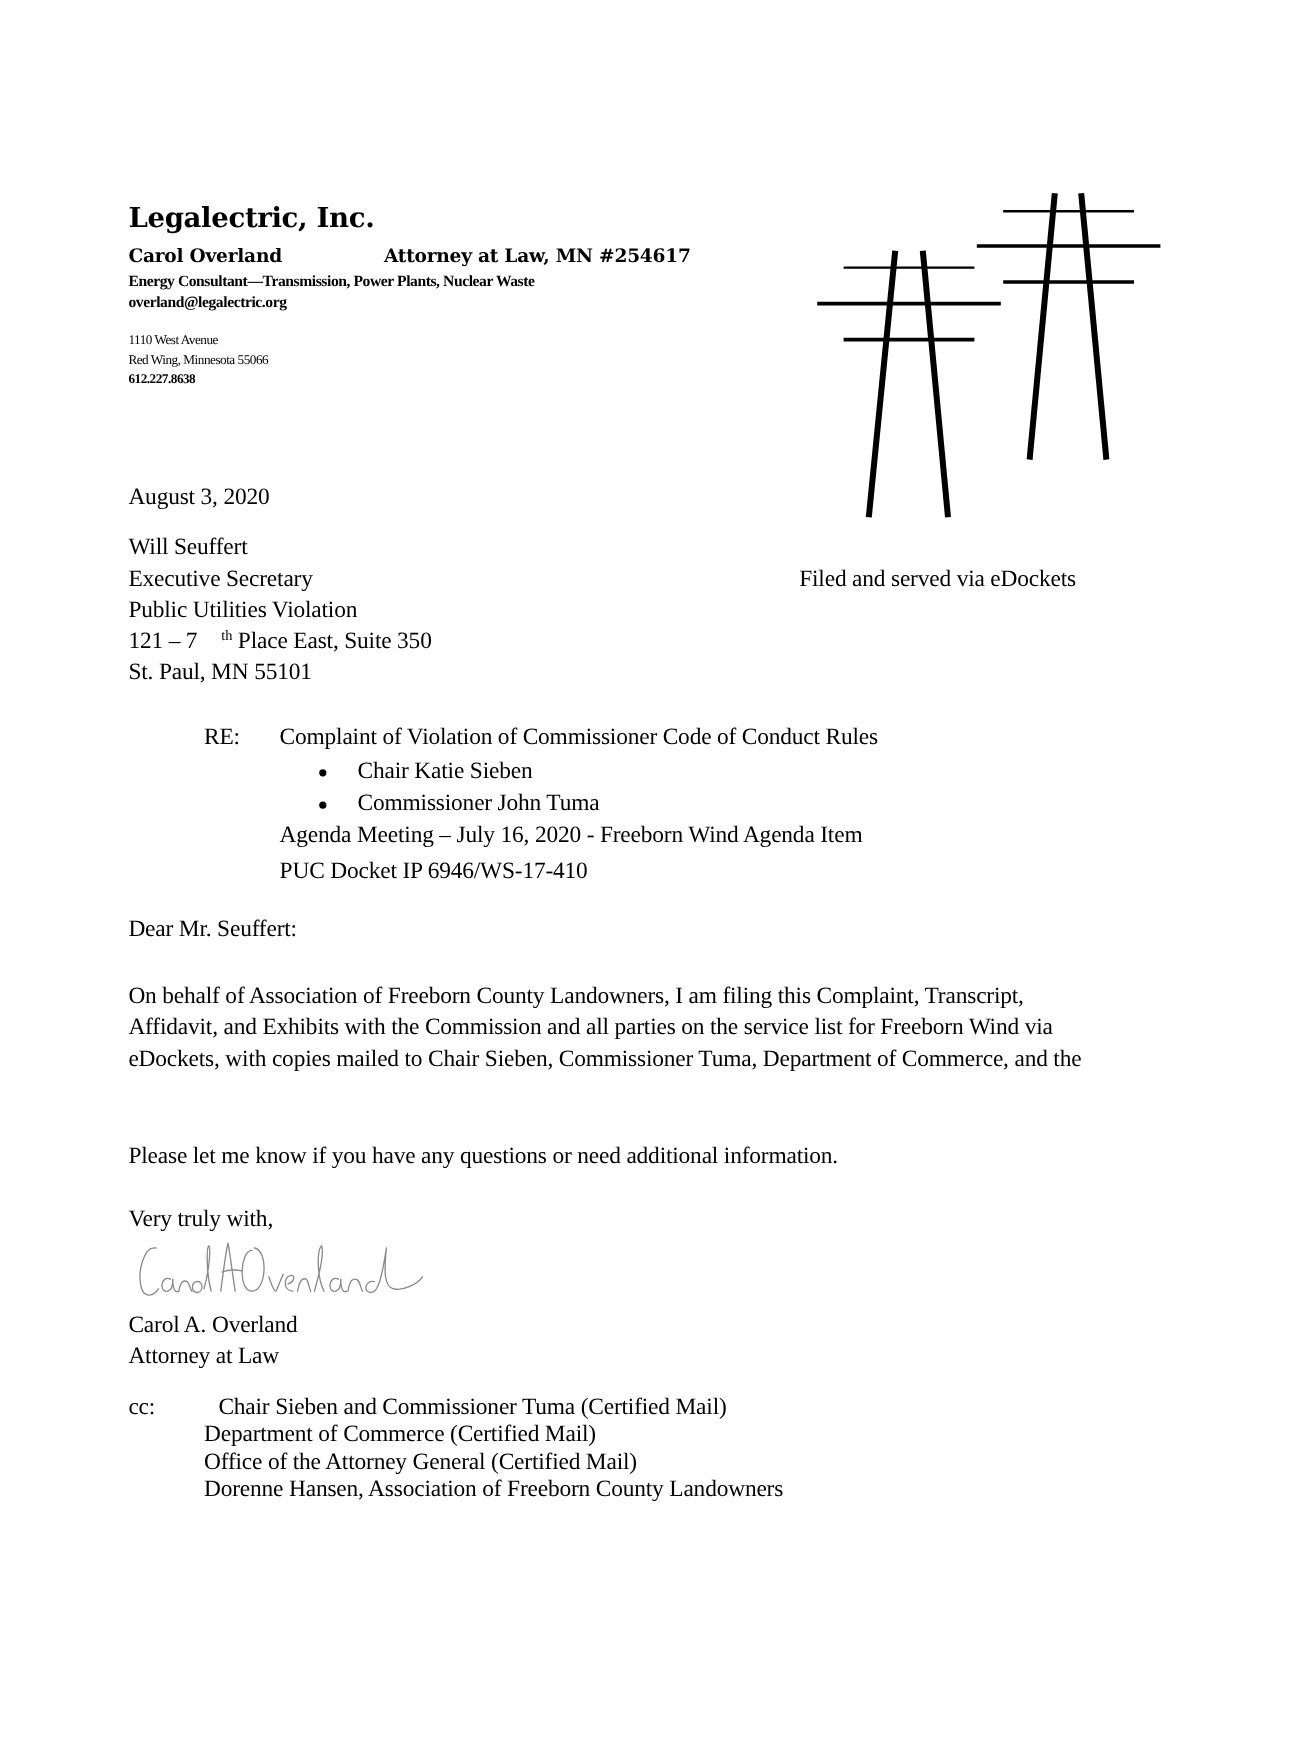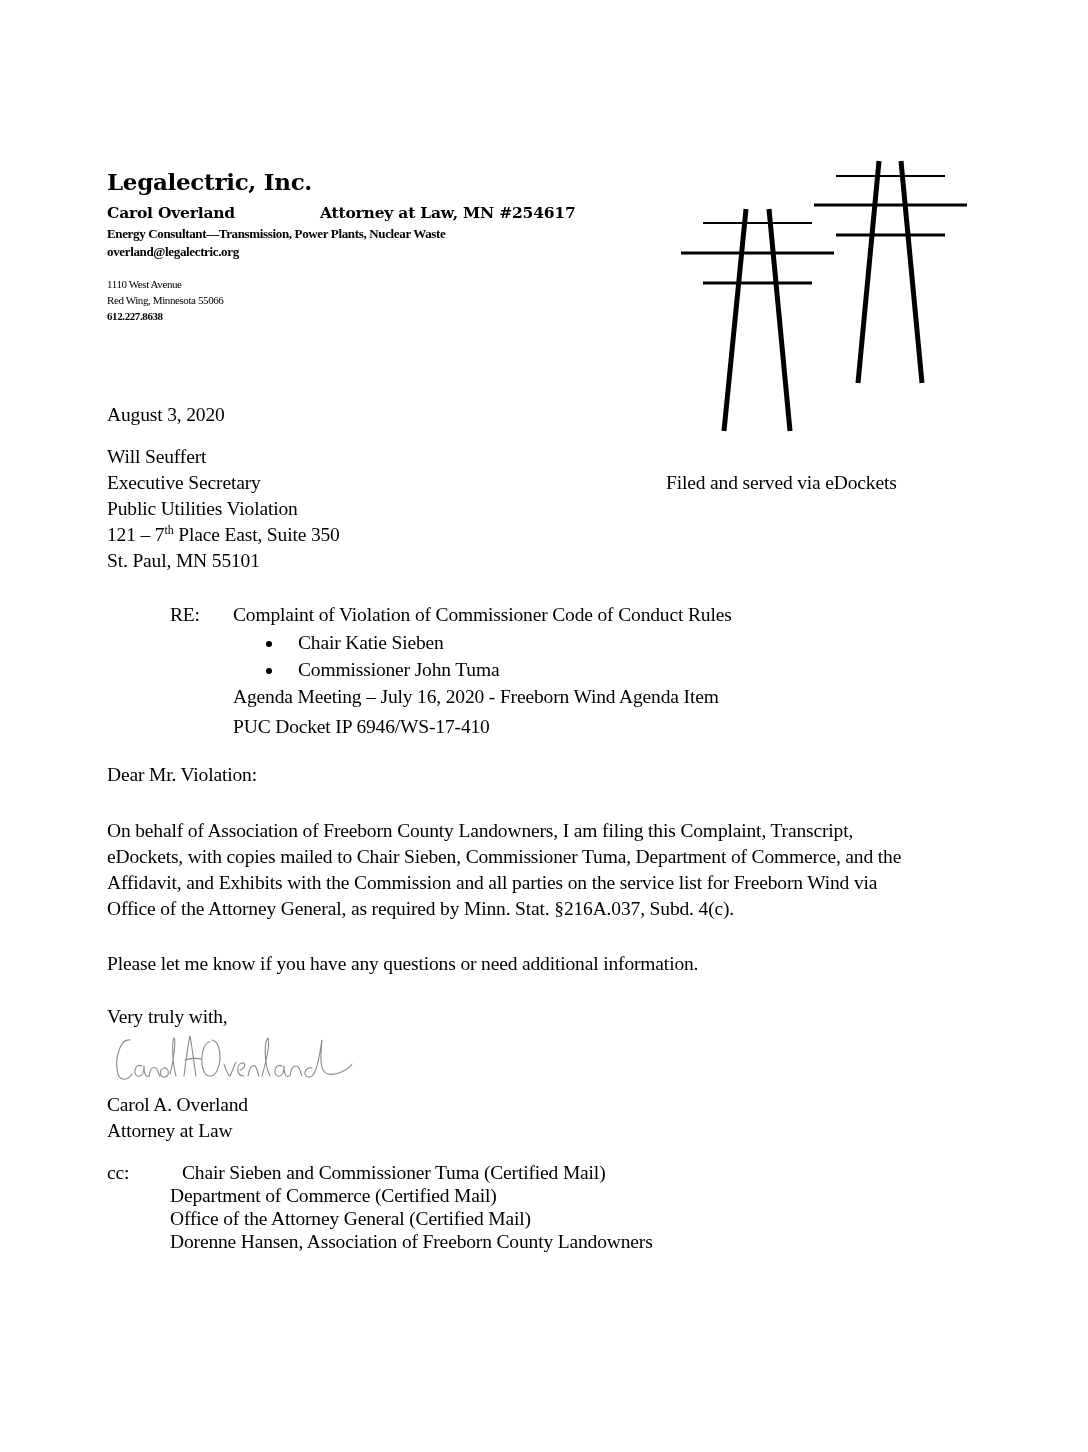--- a/index.html
+++ b/index.html
@@ -4,21 +4,21 @@
 <style>
   html, body { margin: 0; padding: 0; background: #ffffff; }
   body { width: 1088px; height: 1452px; position: relative; overflow: hidden; color: #000; }
   .abs { position: absolute; white-space: nowrap; }
   .lh-title { font-family: "DejaVu Serif", "Liberation Serif", serif; font-weight: bold; font-size: 23px; letter-spacing: -0.3px; }
   .lh-name { font-family: "DejaVu Serif", "Liberation Serif", serif; font-weight: bold; font-size: 15.5px; letter-spacing: -0.2px; }
   .lh-sub { font-family: "Liberation Serif", "DejaVu Serif", serif; font-weight: bold; font-size: 13px; letter-spacing: -0.35px; }
   .lh-addr { font-family: "Liberation Serif", "DejaVu Serif", serif; font-size: 11px; letter-spacing: -0.4px; }
   .lh-addr.b { font-weight: bold; }
   .body { font-family: "Liberation Serif", "DejaVu Serif", serif; font-size: 19.5px; line-height: 26px; letter-spacing: -0.15px; }
-  sup.th { font-size: 12px; vertical-align: 7px; line-height: 0; }
+  sup.th { font-size: 12px; vertical-align: 7px; line-height: 0; margin-left: 20px; }
   .bullet { position: absolute; width: 6px; height: 6px; border-radius: 50%; background: #000; }
   .para { position: absolute; left: 107px; width: 860px; }
   .para span { display: block; white-space: nowrap; }
   svg { position: absolute; }
 </style>
 </head>
 <body>
 
 <div class="abs lh-title" style="left:107px; top:168px;">Legalectric, Inc.</div>
 <div class="abs lh-name" style="left:107px; top:203px;">Carol Overland</div>
@@ -58,27 +58,26 @@
 
 <div class="abs body" style="left:170px; top:602px;">RE:</div>
 <div class="abs body" style="left:233px; top:602px;">Complaint of Violation of Commissioner Code of Conduct Rules</div>
 <div class="bullet" style="left:266px; top:641px;"></div>
 <div class="abs body" style="left:298px; top:630px;">Chair Katie Sieben</div>
 <div class="bullet" style="left:266px; top:668px;"></div>
 <div class="abs body" style="left:298px; top:657px;">Commissioner John Tuma</div>
 <div class="abs body" style="left:233px; top:684px;">Agenda Meeting – July 16, 2020 - Freeborn Wind Agenda Item</div>
 <div class="abs body" style="left:233px; top:714px;text-align:right;">PUC Docket IP 6946/WS-17-410</div>
 
-<div class="abs body" style="left:107px; top:762px;">Dear Mr. Violation:</div>
+<div class="abs body" style="left:107px; top:762px;">Dear Mr. Seuffert:</div>
 
 <div class="para body" style="top:818px;">
   <span>On behalf of Association of Freeborn County Landowners, I am filing this Complaint, Transcript,</span>
+  <span>Affidavit, and Exhibits with the Commission and all parties on the service list for Freeborn Wind via</span>
   <span>eDockets, with copies mailed to Chair Sieben, Commissioner Tuma, Department of Commerce, and the</span>
-  <span>Affidavit, and Exhibits with the Commission and all parties on the service list for Freeborn Wind via</span>
-  <span>Office of the Attorney General, as required by Minn. Stat. §216A.037, Subd. 4(c).</span>
 </div>
 <div class="abs body" style="left:107px; top:951px;">Please let me know if you have any questions or need additional information.</div>
 
 <div class="abs body" style="left:107px; top:1004px;">Very truly with,</div>
 
 <svg style="left:112px; top:1030px;" width="260" height="60" viewBox="0 0 260 60">
   <g stroke="#8a8a8a" stroke-width="1.1" fill="none" stroke-linecap="round" stroke-linejoin="round">
 
     <path d="M18 10 C8 8, 2 30, 6 44 C9 52, 16 50, 20 44"></path>
 

